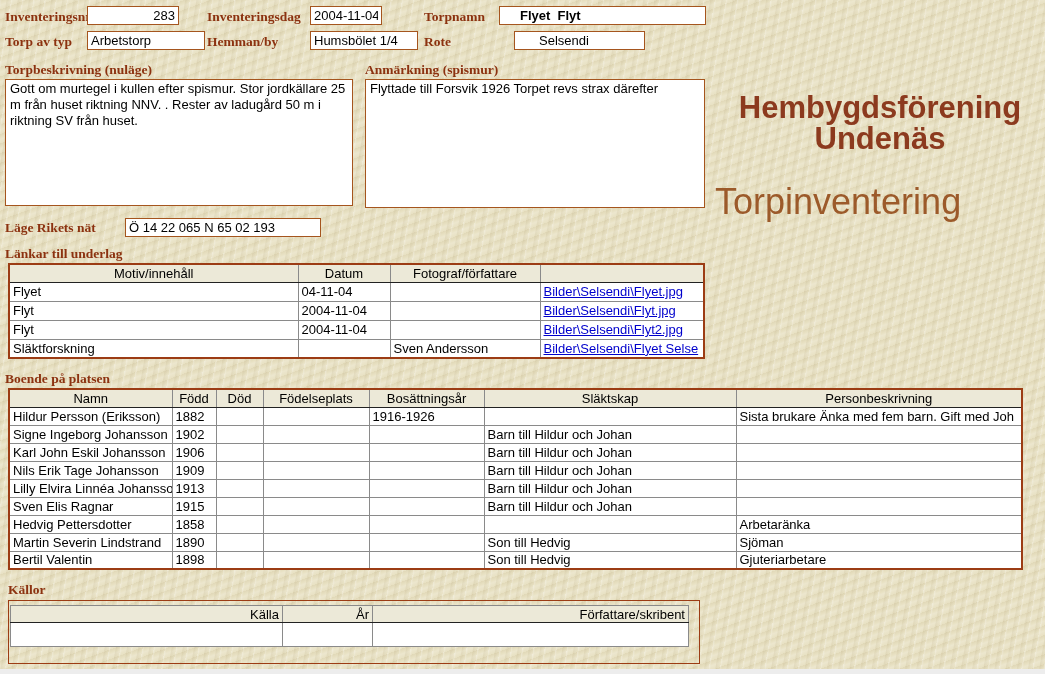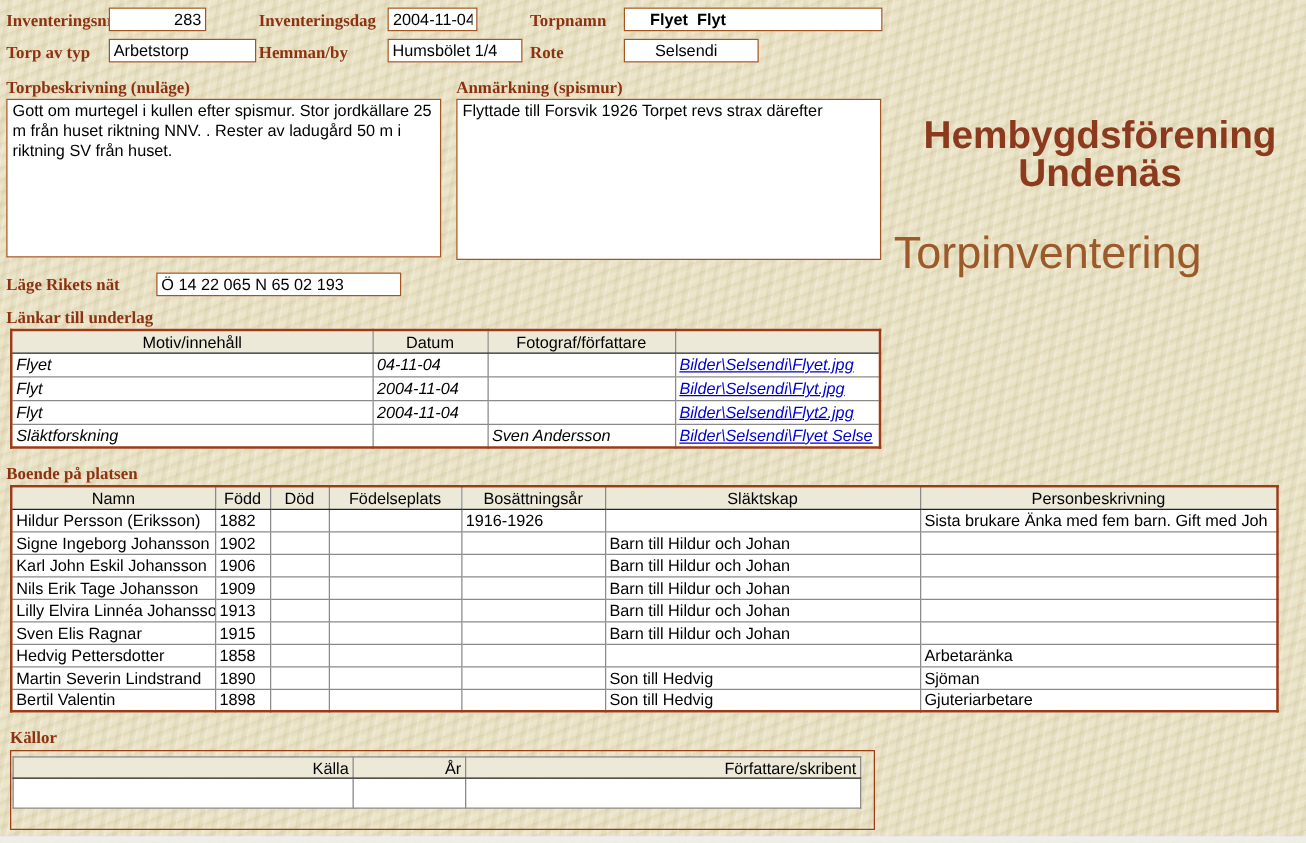--- a/index.html
+++ b/index.html
@@ -48,21 +48,21 @@
     background:#fff;border:2px solid #9c3c14;
     font-size:13px;color:#000;
   }
   table.grid th,table.grid td{
     border:1px solid #8a8a8a;
     padding:0 3px;white-space:nowrap;overflow:hidden;
     height:18px;box-sizing:border-box;background:#fff;
     font-weight:normal;text-align:left;
   }
   table.grid th{background:#ece9d8;text-align:center;border-bottom:1px solid #222;}
-  table.links td{height:19px;font-style:italic;}
+  table.links td{height:19px;}
   a.flink{color:#0000cc;text-decoration:underline;cursor:pointer;}
   .srcbox{
     position:absolute;left:8px;top:600px;width:692px;height:64px;
     border:1px solid #9c3c14;box-sizing:border-box;
   }
   table.src{
     position:absolute;left:1px;top:4px;width:678px;
     border-collapse:collapse;table-layout:fixed;border:1px solid #777;
     font-size:13px;color:#000;
   }
@@ -73,36 +73,36 @@
   table.src th{background:#ece9d8;text-align:right;height:17px;border-bottom:1px solid #222;}
   table.src td{background:#fff;height:24px;}
   .bottom-strip{position:absolute;left:0;top:669px;width:1045px;height:5px;background:#ededed;}
 </style>
 </head>
 <body>
 
 <div class="page">
 
   <span class="lbl" style="left:5px;top:9px">Inventeringsnr</span>
-  <input class="fld num" style="left: 87px; top: 6px; width: 78px;" value="283">
+  <input class="fld num" style="left: 87px; top: 6px; width: 92px;" value="283">
 
   <span class="lbl" style="left:207px;top:9px">Inventeringsdag</span>
   <input class="fld" style="left: 310px; top: 6px; width: 72px;" value="2004-11-04">
 
   <span class="lbl" style="left:424px;top:9px">Torpnamn</span>
   <input class="fld bold" style="left: 499px; top: 6px; width: 207px;" value="Flyet  Flyt">
 
   <span class="lbl" style="left:5px;top:34px">Torp av typ</span>
   <input class="fld" style="left: 87px; top: 31px; width: 118px;" value="Arbetstorp">
 
   <span class="lbl" style="left:207px;top:34px">Hemman/by</span>
   <input class="fld" style="left: 310px; top: 31px; width: 108px;" value="Humsbölet 1/4">
 
   <span class="lbl" style="left:424px;top:34px">Rote</span>
-  <input class="fld" style="left: 499px; top: 31px; width: 108px; padding-left: 24px;" value="Selsendi">
+  <input class="fld" style="left: 514px; top: 31px; width: 131px; padding-left: 24px;" value="Selsendi">
 
   <span class="lbl" style="left:5px;top:62px">Torpbeskrivning (nuläge)</span>
   <textarea class="ta" style="left: 5px; top: 79px; width: 348px; height: 127px;">Gott om murtegel i kullen efter spismur. Stor jordkällare 25 m från huset riktning NNV. . Rester av ladugård 50 m i riktning SV från huset.</textarea>
 
   <span class="lbl" style="left:365px;top:62px">Anmärkning (spismur)</span>
   <textarea class="ta" style="left: 365px; top: 79px; width: 340px; height: 129px;">Flyttade till Forsvik 1926 Torpet revs strax därefter</textarea>
 
   <div class="brand">
     <div class="t">Hembygdsförening</div>
     <div class="t">Undenäs</div>

